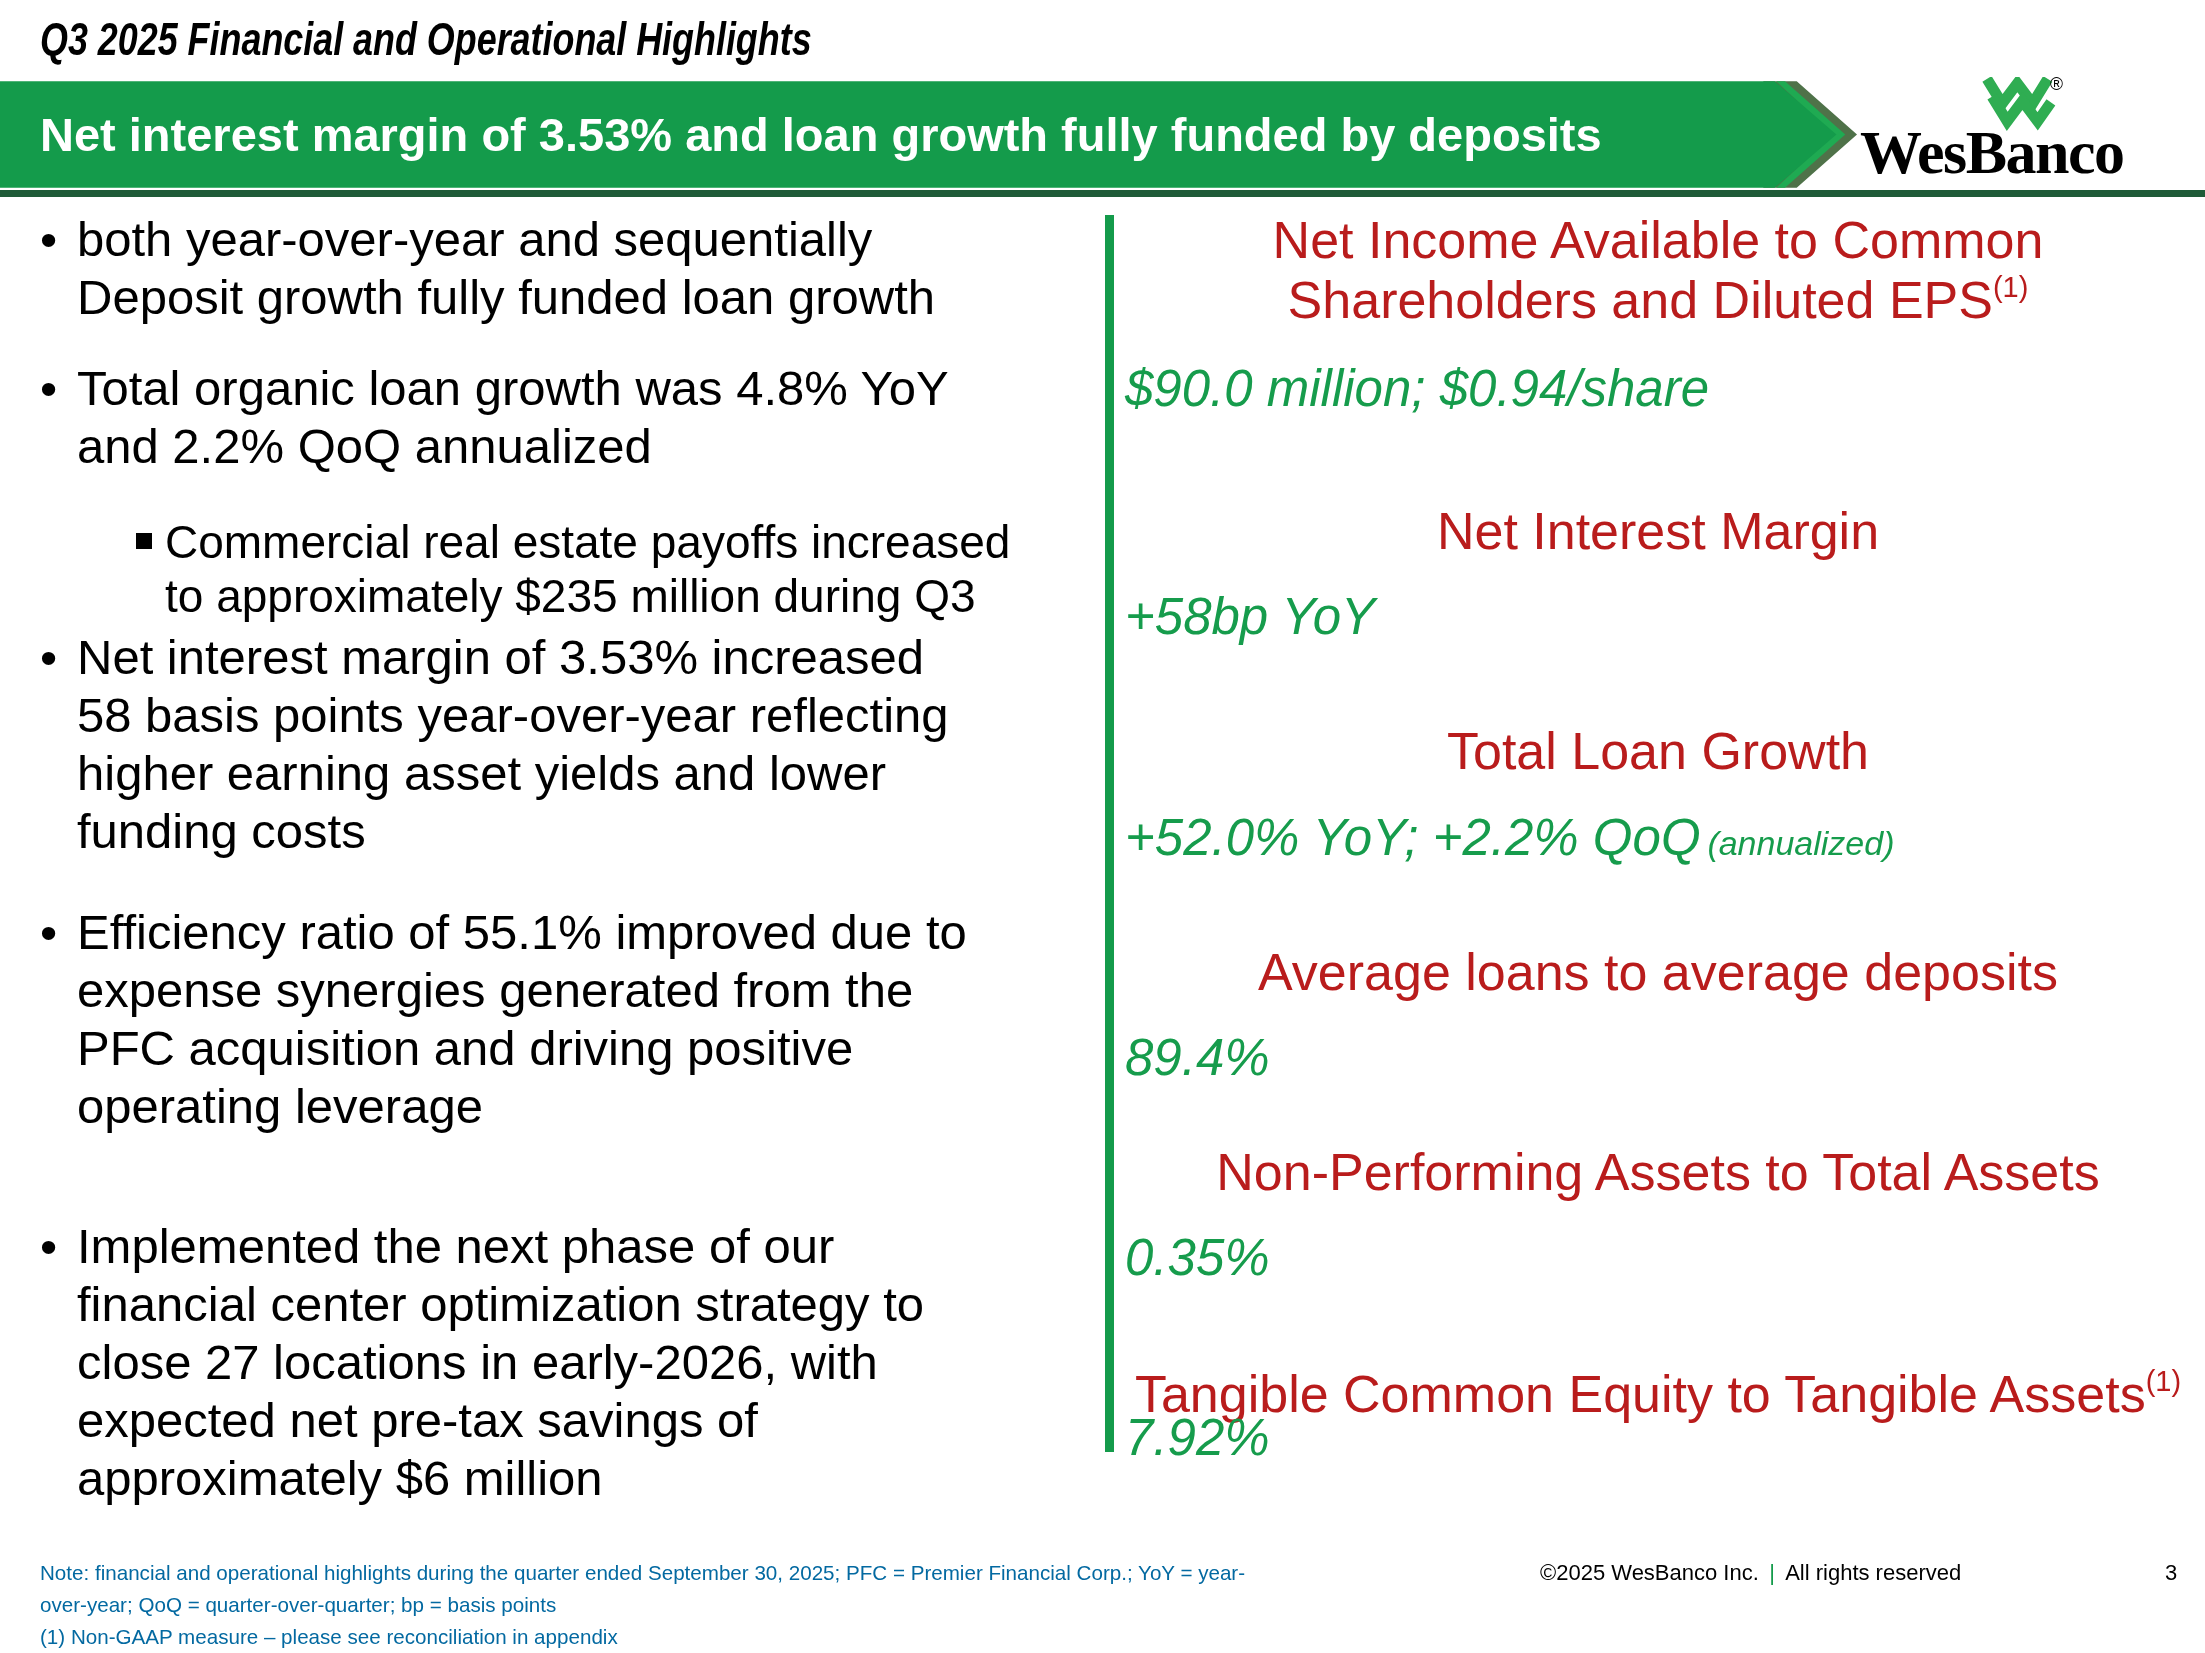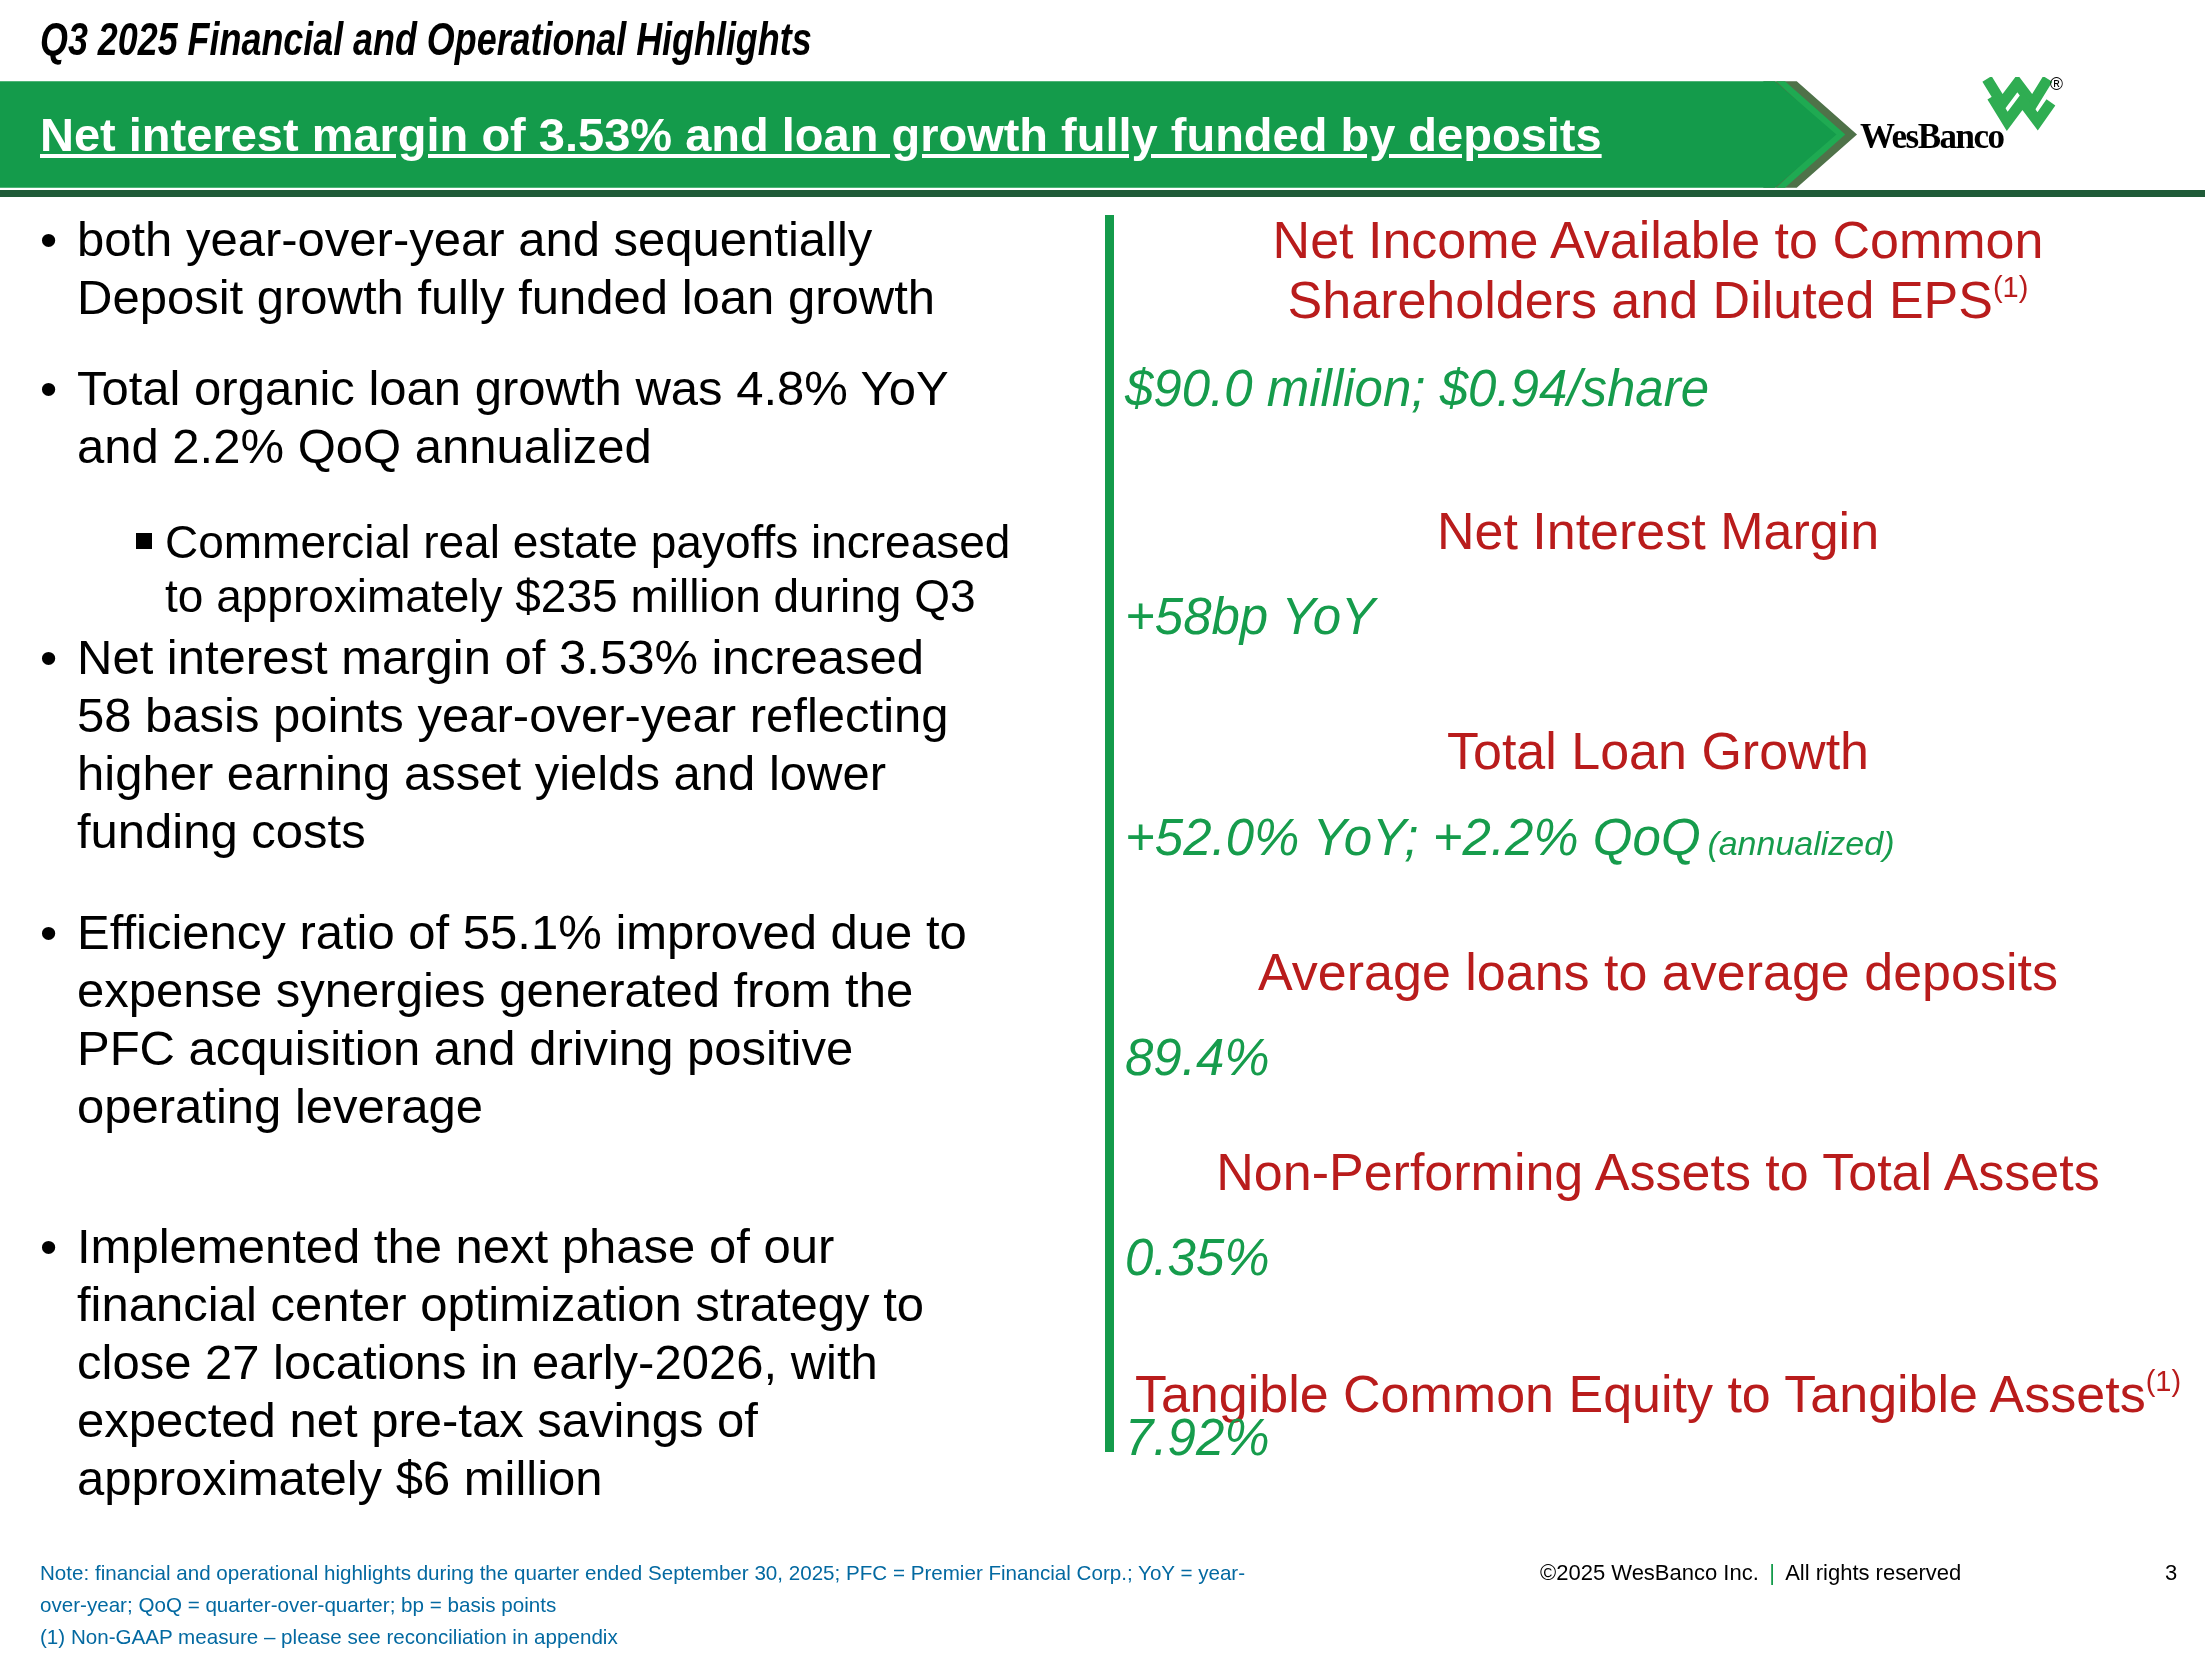--- a/index.html
+++ b/index.html
@@ -16,29 +16,29 @@
     position:absolute;left:40px;top:11.8px;
     font-size:46px;font-weight:bold;font-style:italic;
     white-space:nowrap;
     transform:scaleX(0.78);transform-origin:left center;
     letter-spacing:0px;
   }
   .banner-wrap{position:absolute;left:0;top:81px;width:1882px;height:107px;}
   .banner-wrap svg{position:absolute;left:0;top:0;}
   .banner-label{
     position:absolute;left:40px;top:0;height:134px;line-height:107px;
-    font-size:47px;font-weight:bold;color:#ffffff;white-space:nowrap;text-decoration:underline;
+    font-size:47px;font-weight:bold;color:#ffffff;white-space:nowrap;
   }
   .logo{position:absolute;left:1860px;top:74px;width:345px;height:118px;}
   .logo-mark{position:absolute;left:120px;top:2.9px;}
   .logo-reg{position:absolute;left:190px;top:0px;font-size:17.6px;color:#000;}
   .logo-word{
     position:absolute;left:0px;top:43px;
     font-family:"Liberation Serif", serif;font-weight:bold;
-    font-size:35px;letter-spacing:-1.5px;white-space:nowrap;color:#000;
+    font-size:62px;letter-spacing:-1.5px;white-space:nowrap;color:#000;
   }
   .header-rule{position:absolute;left:0;top:190px;width:2205px;height:6.6px;background:var(--rule-green,#1F5B38);}
 
   
   .bullet{position:absolute;left:40px;font-size:49px;line-height:58px;}
   .bullet .marker{position:absolute;left:0;top:0;}
   .bullet .lines{margin-left:37px;}
   .bullet .line{white-space:nowrap;}
   .bullet.level2{left:136px;font-size:46px;line-height:54px;}
   .bullet.level2 .marker{top:17.6px;width:16px;height:16px;background:#000;}

